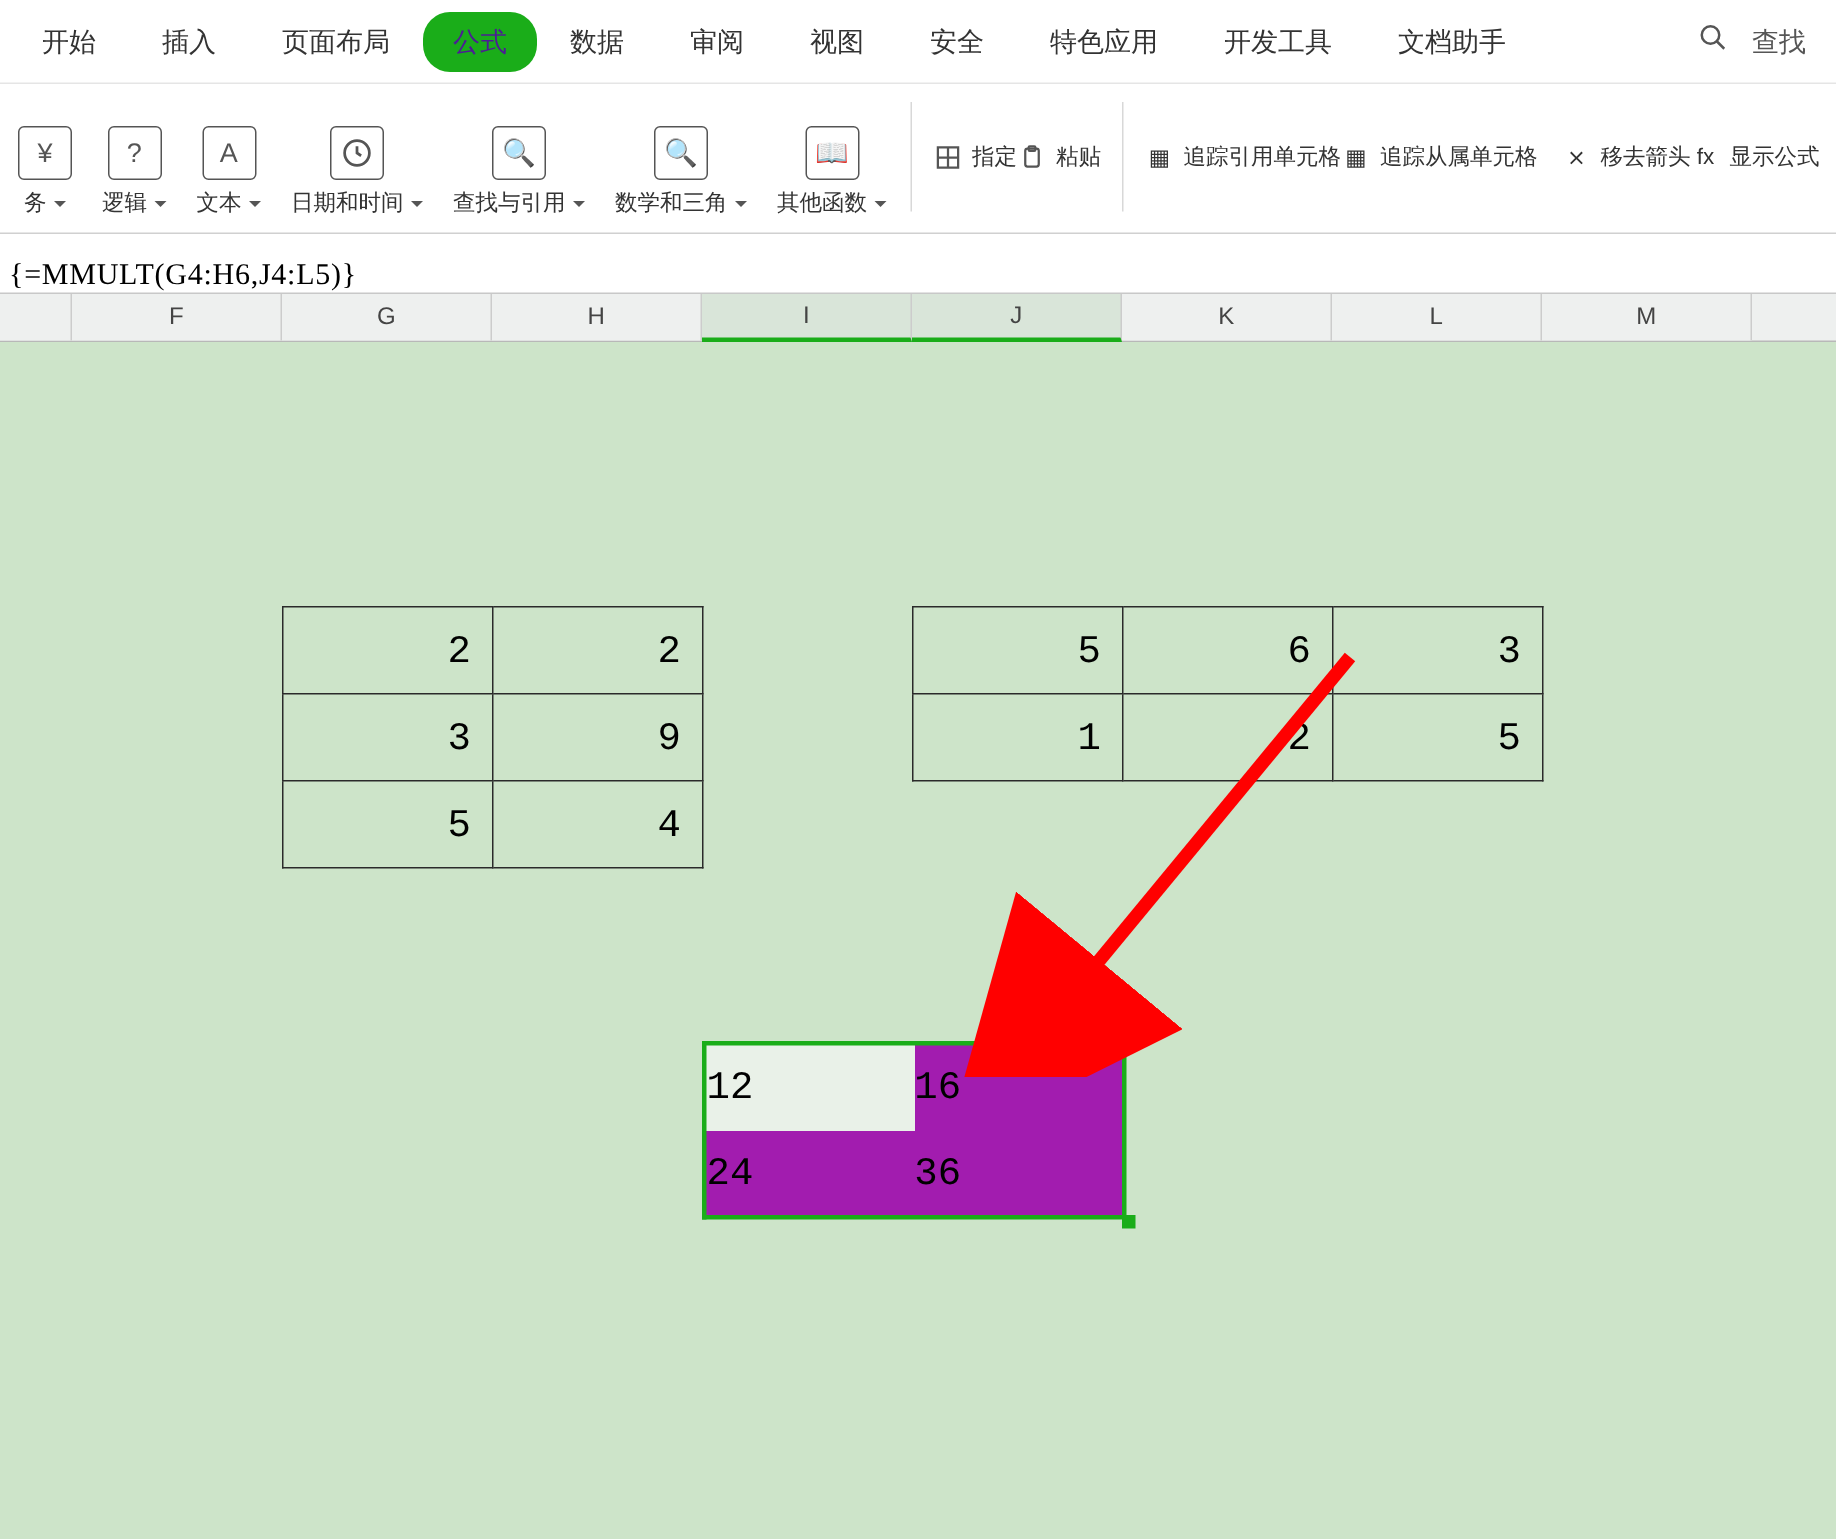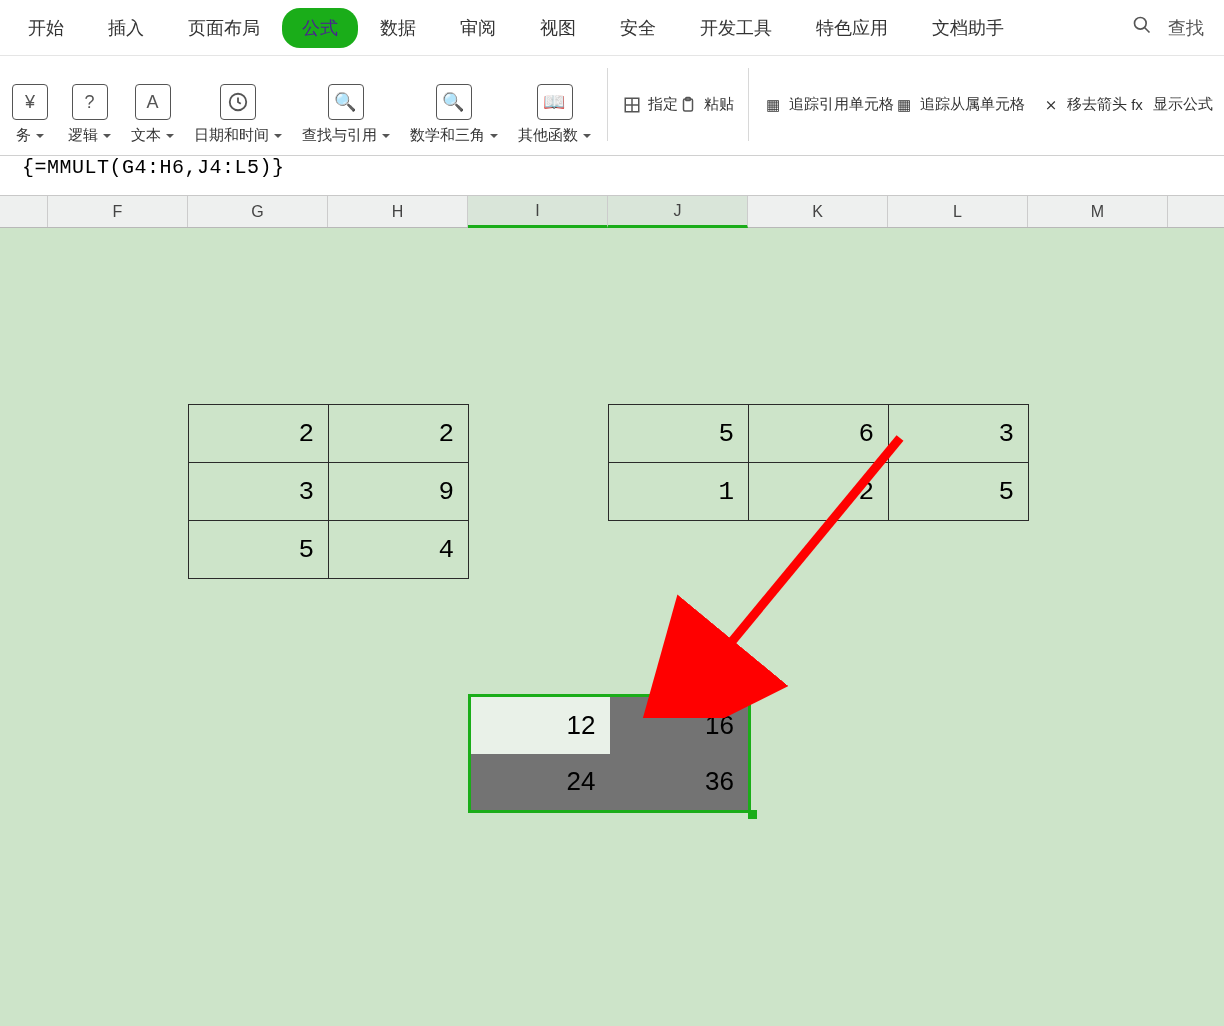--- a/index.html
+++ b/index.html
@@ -16,58 +16,58 @@
 .group { display:flex; flex-direction:column; align-items:center; justify-content:flex-end; padding:0 10px; font-size:15px; color:#333; }
 .group .big-icon { width:36px; height:36px; border:1.5px solid #555; border-radius:4px; margin-bottom:6px; display:flex; align-items:center; justify-content:center; font-size:18px; color:#555; }
 .group .lbl { display:flex; align-items:center; gap:2px; }
 .group .dd::after { content:""; display:inline-block; border:4px solid transparent; border-top-color:#555; margin-left:3px; transform:translateY(2px);}
 .vsplit { width:1px; background:#d8d8d8; margin:4px 6px; }
 .mini-row { display:flex; align-items:center; gap:6px; padding:3px 0; font-size:15px; color:#333;}
 .mini-icon { width:20px; height:20px; display:inline-flex; align-items:center; justify-content:center; }
 .col { display:flex; flex-direction:row; justify-content:center; padding:0 8px; }
 
 
-.formula-bar { height:40px; border-bottom:1px solid #c8c8c8; display:flex; align-items:flex-start; padding:0 20px; font-family:Liberation Mono, monospace; font-size:20px; letter-spacing:0.5px; color:#000;}
+.formula-bar { height:40px; border-bottom:1px solid #c8c8c8; display:flex; align-items:flex-end; padding:0 4px; font-family:Liberation Serif, serif; font-size:20px; letter-spacing:0.5px; color:#000;}
 .formula-bar .txt { padding-left:2px; }
 
 
 .col-headers { display:flex; height:32px; background:#eef0ef; border-bottom:1px solid #b8b8b8; }
 .rowhdr-spacer{ width:48px; border-right:1px solid #ccc; background:#eef0ef;}
 .col-h { width:140px; border-right:1px solid #ccc; display:flex; align-items:center; justify-content:center; font-size:16px; color:#444; background:#eef0ef;}
 .col-h.sel { background:#d9e5d9; border-bottom:3px solid #1aad19; margin-bottom:-1px; font-weight:500;}
 
 
 .sheet { position:relative; background:#cde4c9; height:800px; }
 
 
 .mat { position:absolute; border-collapse:collapse; }
 .mat td { border:1.5px solid #2a2a2a; width:140px; height:58px; text-align:right; padding-right:14px; font-size:26px; font-family:"Courier New",monospace; background:#cde4c9;}
 .result { position:absolute; border-collapse:collapse; border:3px solid #1aad19; }
-.result td{ width:140px; height:58px; text-align:right; padding-right:14px; font-size:26px; font-family:Liberation Sans, sans-serif;}
+.result td{ width:140px; height:58px; padding-right:14px; font-size:26px; font-family:Liberation Mono, monospace;}
 .result td.active { background:#e9f1e8;}
-.result td.fill { background:#737373;}
+.result td.fill { background:#a21caf;}
 .handle{ position:absolute; width:9px; height:9px; background:#1aad19; }
 
 
 .arrow-svg{ position:absolute; pointer-events:none; }
 </style>
 </head>
 <body>
 
 <div class="tabs">
   <div class="tab">开始</div>
   <div class="tab">插入</div>
   <div class="tab">页面布局</div>
   <div class="tab active">公式</div>
   <div class="tab">数据</div>
   <div class="tab">审阅</div>
   <div class="tab">视图</div>
   <div class="tab">安全</div>
+  <div class="tab">特色应用</div>
   <div class="tab">开发工具</div>
-  <div class="tab">特色应用</div>
   <div class="tab">文档助手</div>
   <div class="search">
     <span><svg viewBox="0 0 24 24" fill="none" stroke="#555" stroke-width="2">
           <circle cx="10" cy="10" r="7"></circle>
           <line x1="15" y1="15" x2="21" y2="21"></line>
         </svg></span>
     <span>查找</span>
   </div>
 </div>
 

